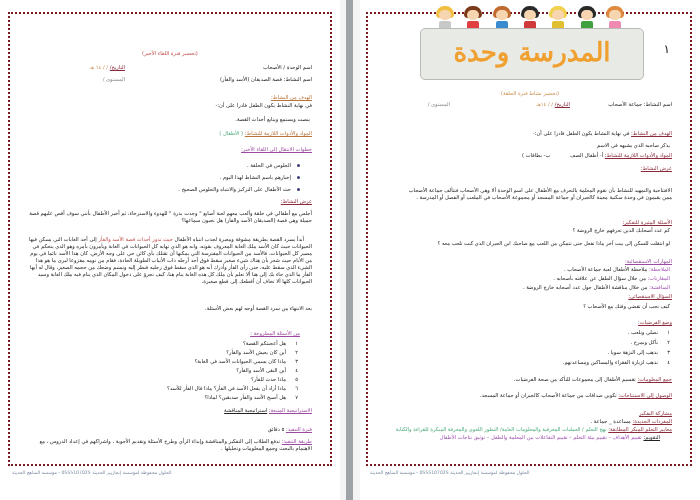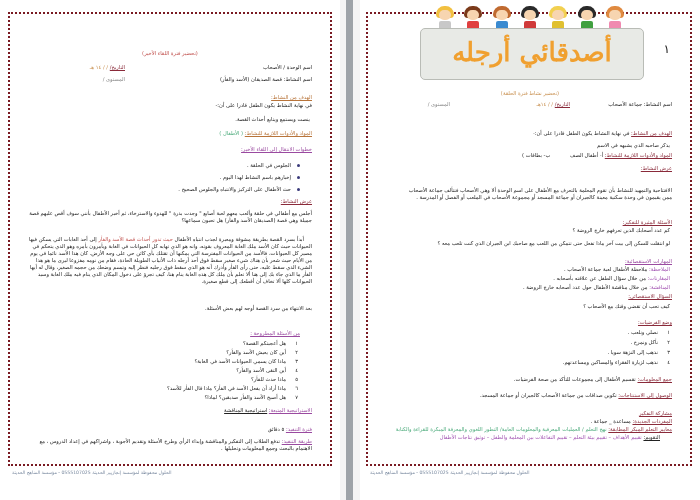--- a/index.html
+++ b/index.html
@@ -149,21 +149,21 @@
       </div>
     <div class="kid">
         <div class="hair" style="background:#e08a40"></div>
         <div class="face"></div>
         <div class="body" style="background:#f08ab0"></div>
         <div class="feet"></div>
       </div>
   </div>
 
   <div class="banner">
-    <div class="banner-title">أصدقائي أرجله</div>
+    <div class="banner-title">المدرسة وحدة</div>
   </div>
   <div class="pagenum">١</div>
 
   <div class="txt org" style="left:0;right:0;top:90px;text-align:center;">(تحضير نشاط فترة الحلقة)</div>
 
   <div class="txt" style="right:28px;top:101px;">
     <span>اسم النشاط:</span>
     <span>جماعة الأصحاب</span>
   </div>
   <div class="txt" style="right:130px;top:101px;">

